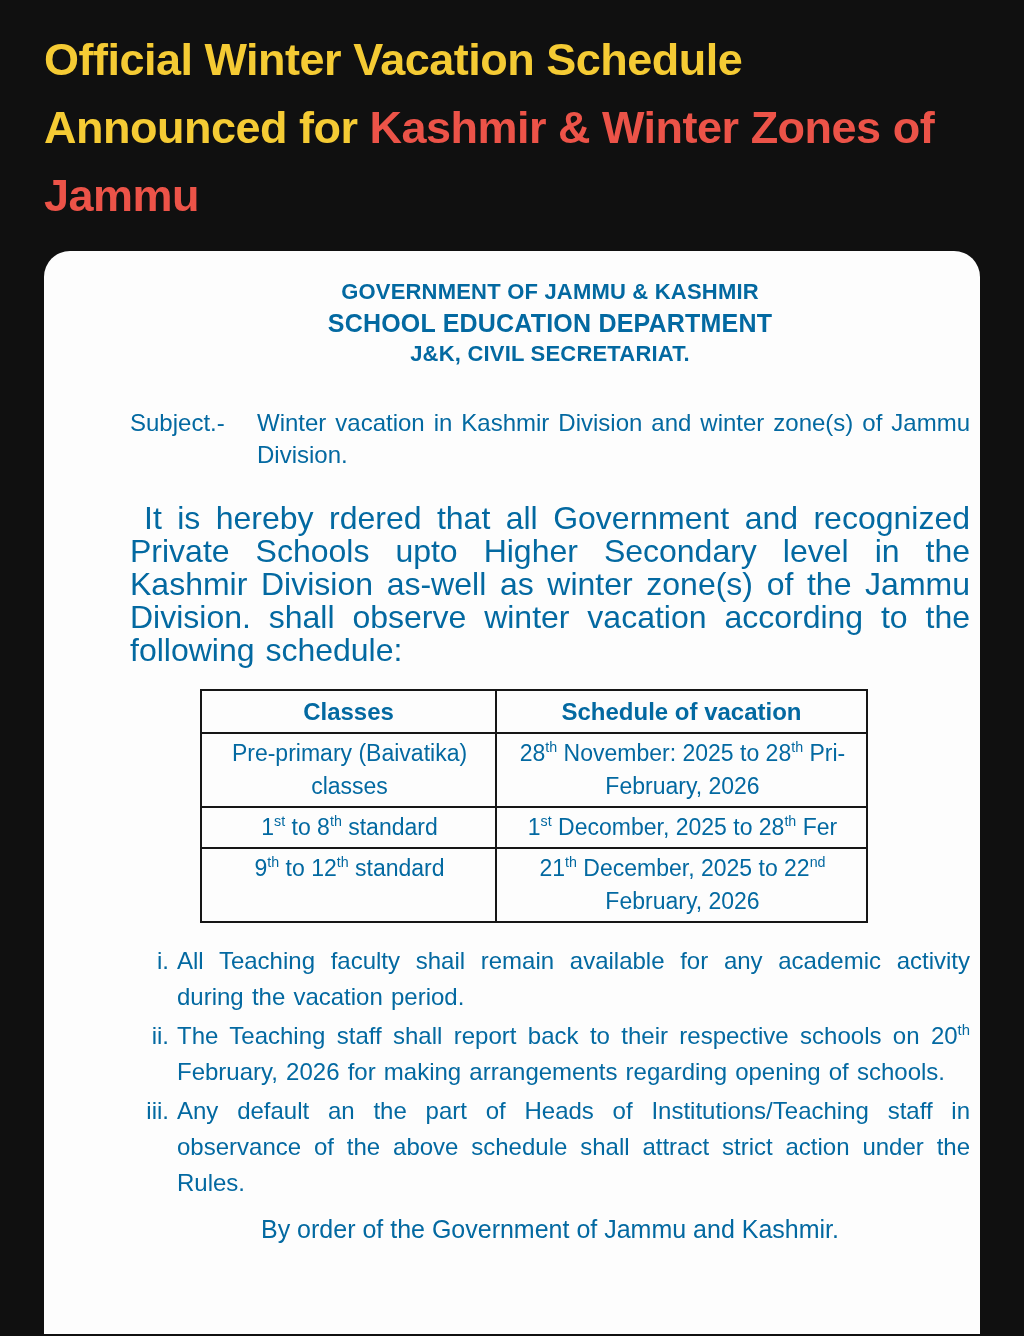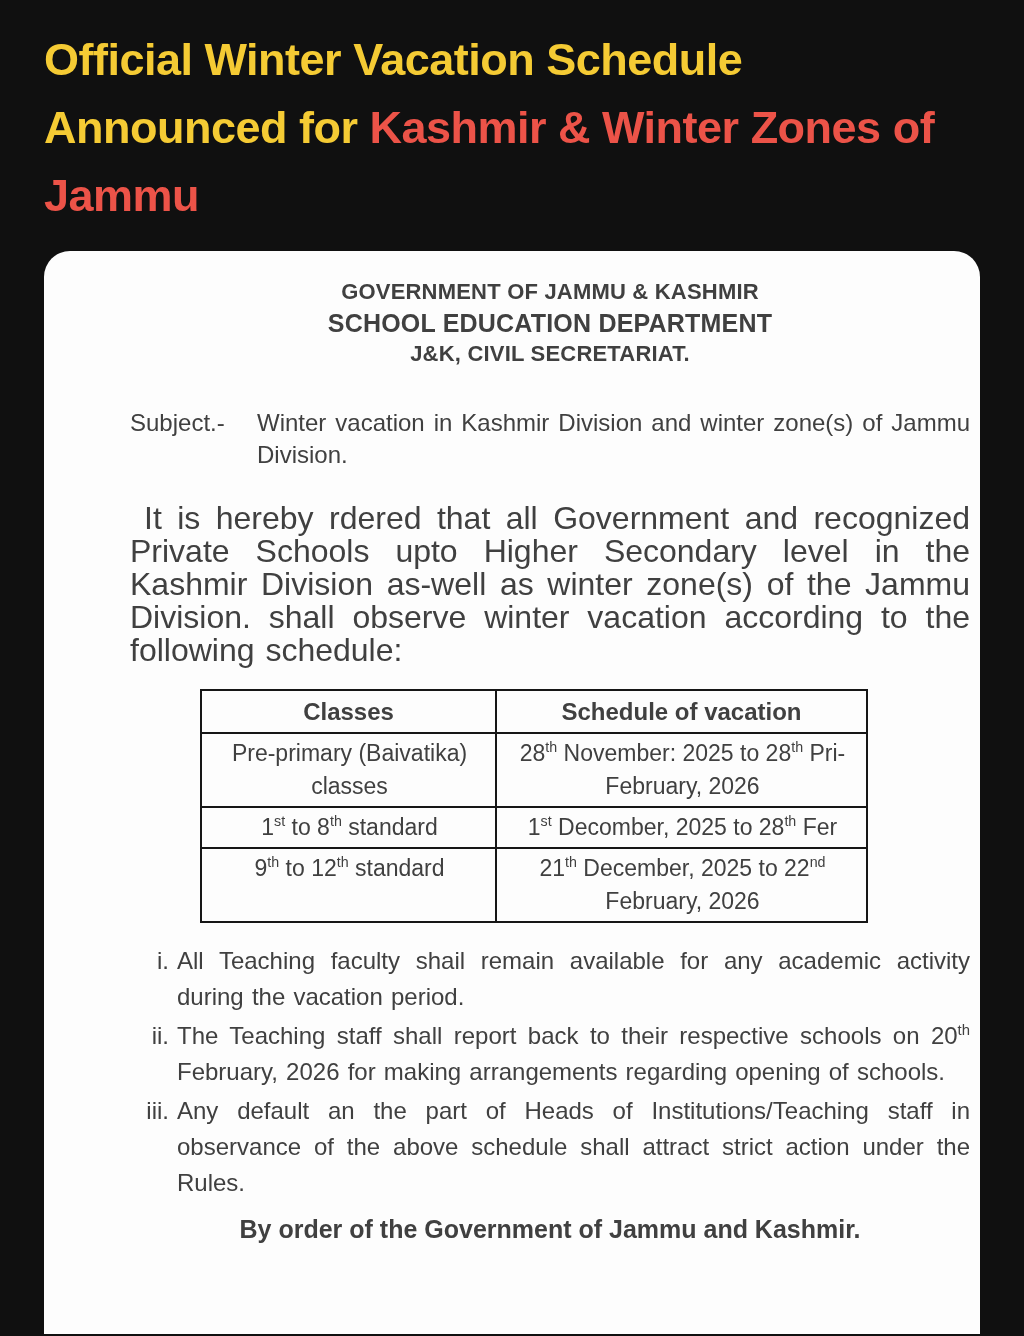--- a/index.html
+++ b/index.html
@@ -25,21 +25,21 @@
   .headline .hl-red    { color: #EC5348; }
 
   
   .card {
     margin: 21px 44px 0 44px;
     width: 936px;
     height: 1083px;
     box-sizing: border-box;
     background: #FDFDFD;
     border-radius: 26px 26px 0 0;
-    color: #404040;
+    color: #0369a1;
     padding: 26px 10px 0 86px; 
   }
 
   .org-header { text-align: center; }
   .org-line-1 { font-size: 22px; font-weight: 700; line-height: 30px; letter-spacing: 0.2px; }
   .org-line-2 { font-size: 25px; font-weight: 700; line-height: 32px; letter-spacing: 0.2px; }
   .org-line-3 { font-size: 22px; font-weight: 700; line-height: 30px; letter-spacing: 0.2px; }
 
   .subject-row {
     margin-top: 38px;
@@ -107,21 +107,21 @@
     flex: 0 0 47px;
     text-align: right;
     padding-right: 8px;
     box-sizing: border-box;
   }
   .note-text { flex: 1 1 auto; text-align: justify; word-spacing: 1.5px; }
 
   .footer-line {
     margin-top: 12px;
     text-align: center;
-    font-weight: 700;
+    font-weight: 400;
     font-size: 25px;
     line-height: 32px;
   }
 </style>
 </head>
 <body>
 
 <div class="headline">
   <span class="hl-yellow">Official Winter Vacation Schedule Announced for </span><span class="hl-red">Kashmir &amp; Winter Zones of Jammu</span>
 </div>

